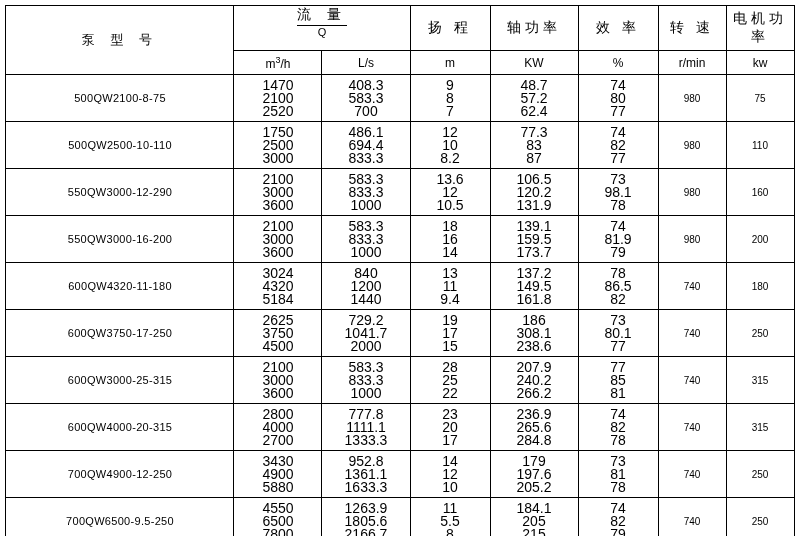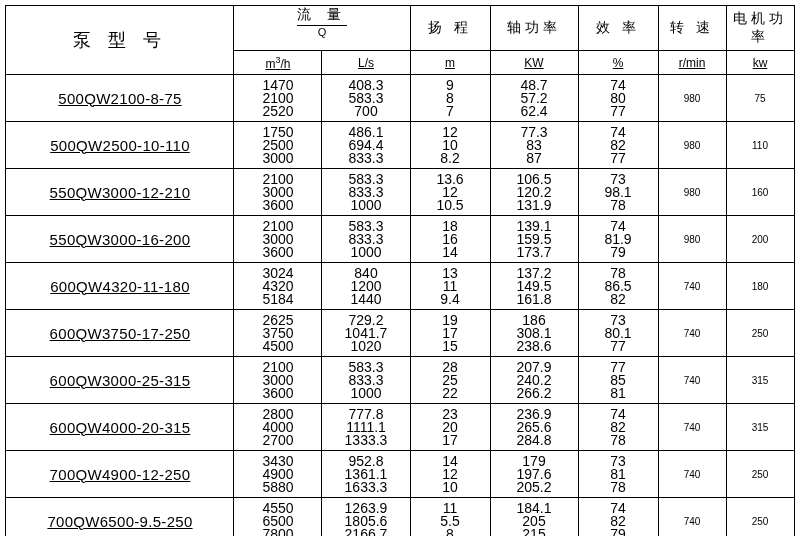--- a/index.html
+++ b/index.html
@@ -37,21 +37,21 @@
   .hdr-main {
     height: 26px;
     font-size: 14px;
     letter-spacing: 4px;
   }
   .hdr-unit {
     height: 24px;
     font-size: 12px;
   }
   .model-head {
-    font-size: 18px;
+    font-size: 13px;
     letter-spacing: 6px;
   }
   .flow-head {
     font-size: 14px;
     letter-spacing: 6px;
     position: relative;
   }
   .flow-head-inner {
     display: inline-block;
     position: relative;
@@ -60,31 +60,29 @@
   .flow-q {
     display: block;
     font-size: 11px;
     letter-spacing: 0;
     border-top: 1px solid #000;
     line-height: 12px;
     margin-top: 1px;
   }
   .unit-cell {
     font-size: 12px;
-    text-decoration: underline;
   }
   .sup {
     font-size: 9px;
     vertical-align: super;
   }
   
   td.model {
-    font-size: 15px;
+    font-size: 11px;
     letter-spacing: 0.3px;
-    text-decoration: underline;
   }
   td.triple {
     padding: 2px 0 2px 0;
     line-height: 13px;
     font-size: 14px;
   }
   td.triple span {
     display: block;
   }
   td.single {
@@ -188,21 +186,21 @@
           </td>
           <td class="triple">
             <span class="num">74</span>
             <span class="num">82</span>
             <span class="num">77</span>
           </td>
           <td class="single">980</td>
           <td class="single">110</td>
         </tr>
         <tr class="data-row">
-          <td class="model">550QW3000-12-210</td>
+          <td class="model">550QW3000-12-290</td>
           <td class="triple">
             <span class="num">2100</span>
             <span class="num">3000</span>
             <span class="num">3600</span>
           </td>
           <td class="triple">
             <span class="num">583.3</span>
             <span class="num">833.3</span>
             <span class="num">1000</span>
           </td>
@@ -287,21 +285,21 @@
         <tr class="data-row">
           <td class="model">600QW3750-17-250</td>
           <td class="triple">
             <span class="num">2625</span>
             <span class="num">3750</span>
             <span class="num">4500</span>
           </td>
           <td class="triple">
             <span class="num">729.2</span>
             <span class="num">1041.7</span>
-            <span class="num">1020</span>
+            <span class="num">2000</span>
           </td>
           <td class="triple">
             <span class="num">19</span>
             <span class="num">17</span>
             <span class="num">15</span>
           </td>
           <td class="triple">
             <span class="num">186</span>
             <span class="num">308.1</span>
             <span class="num">238.6</span>

